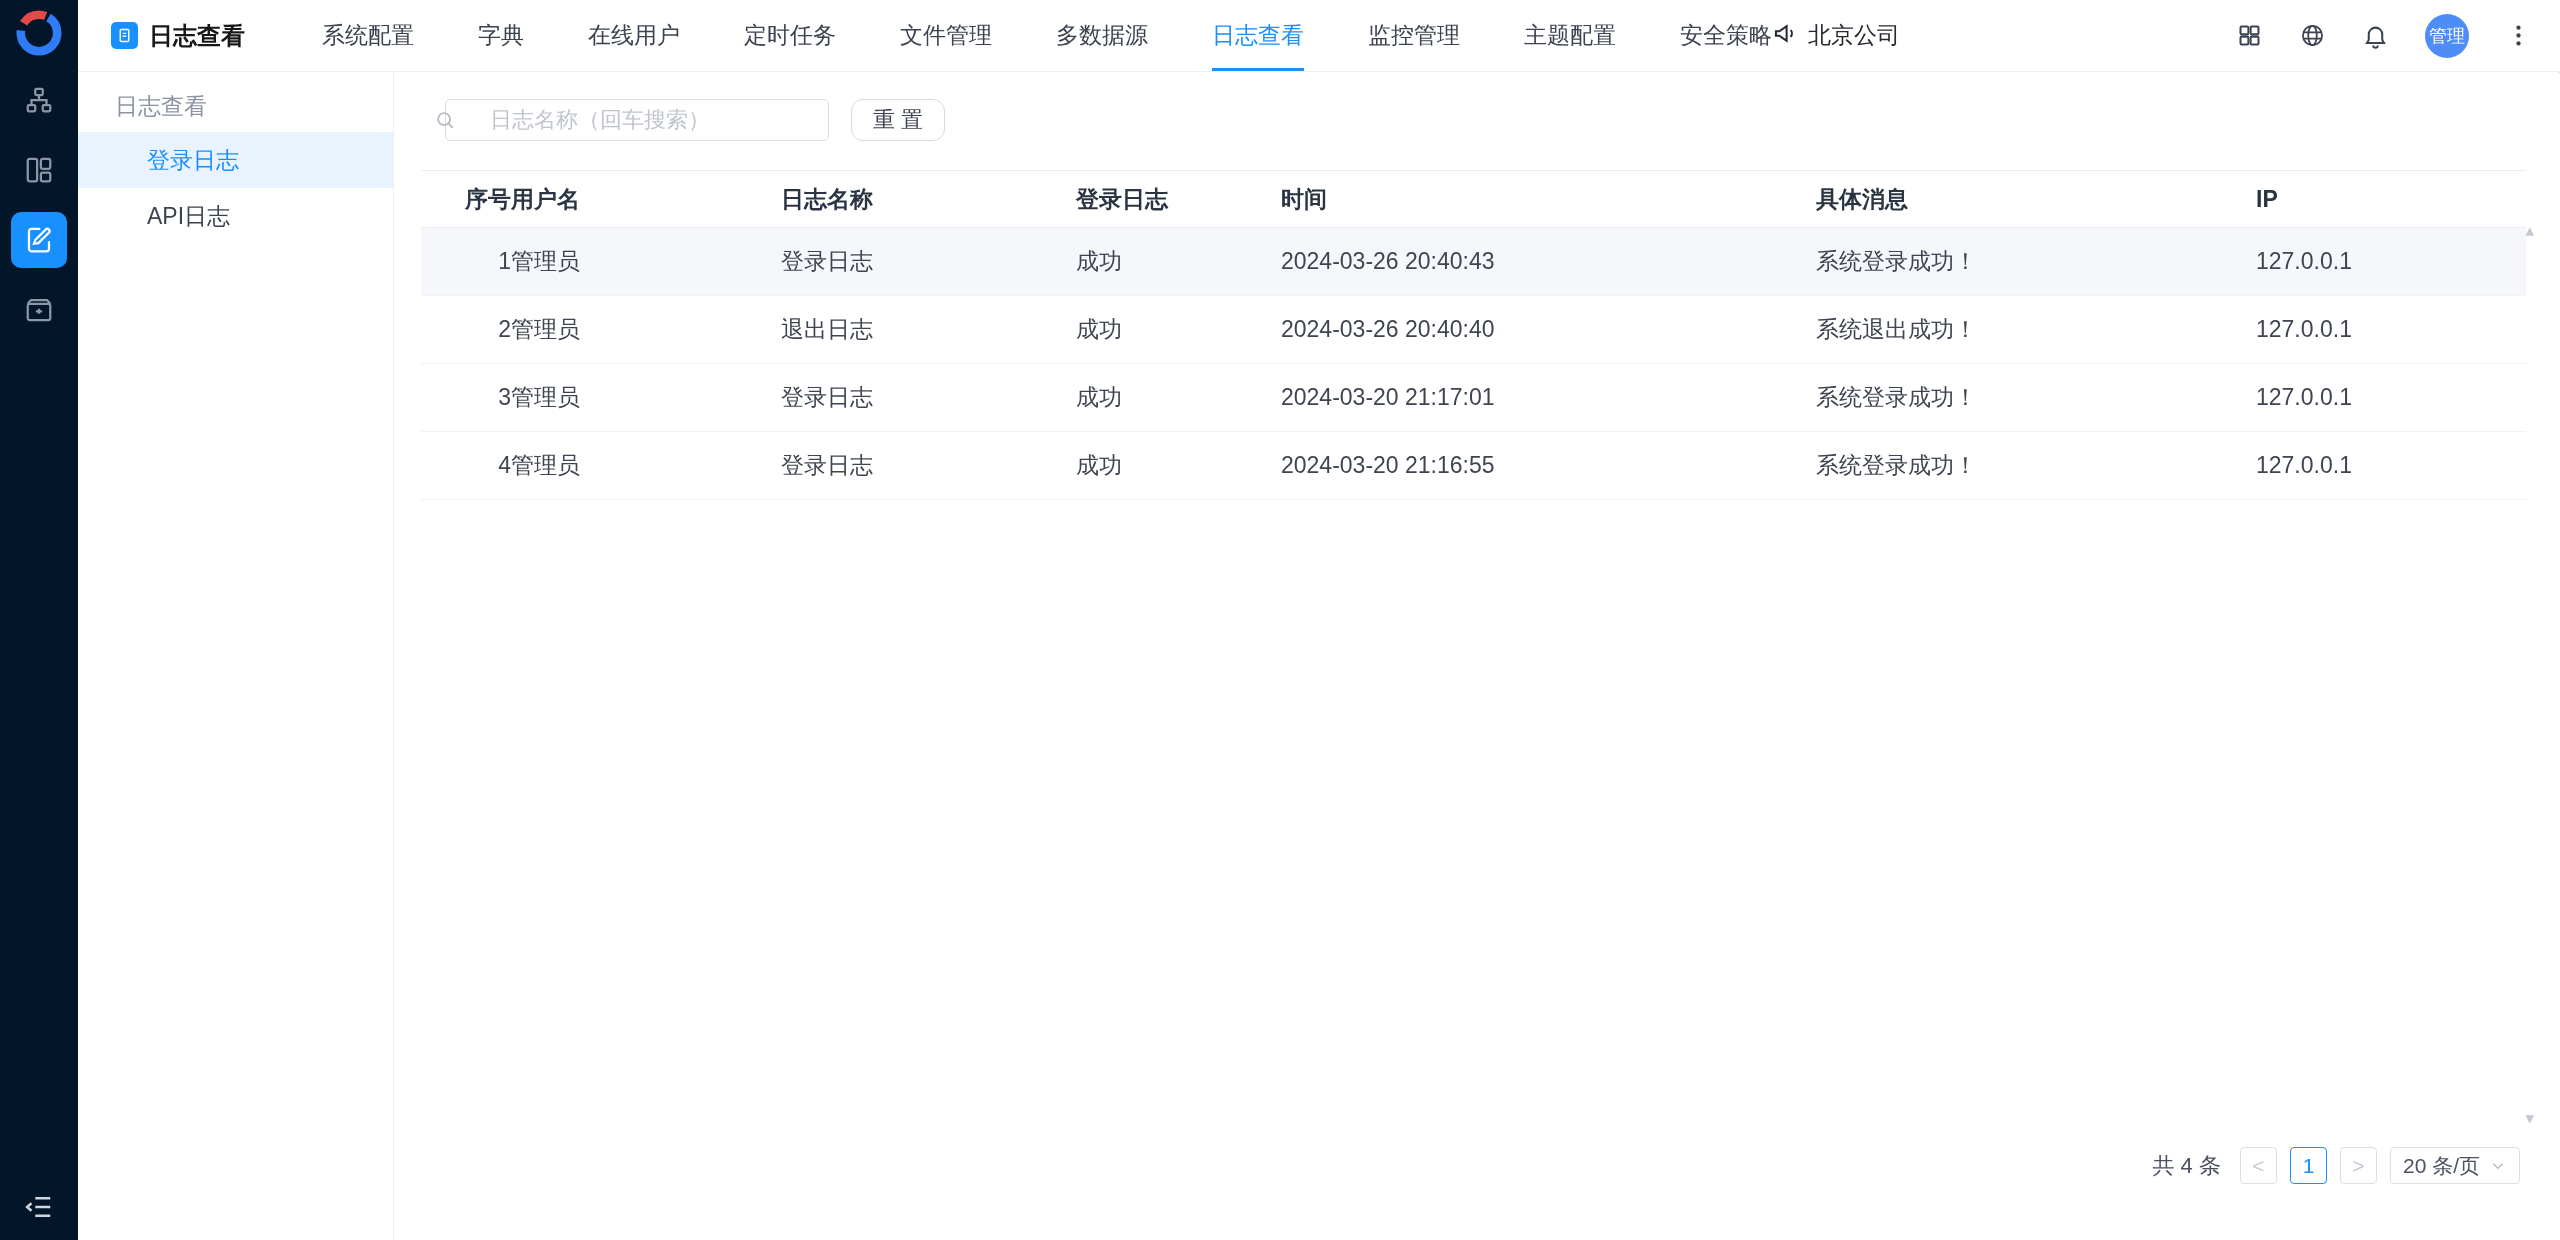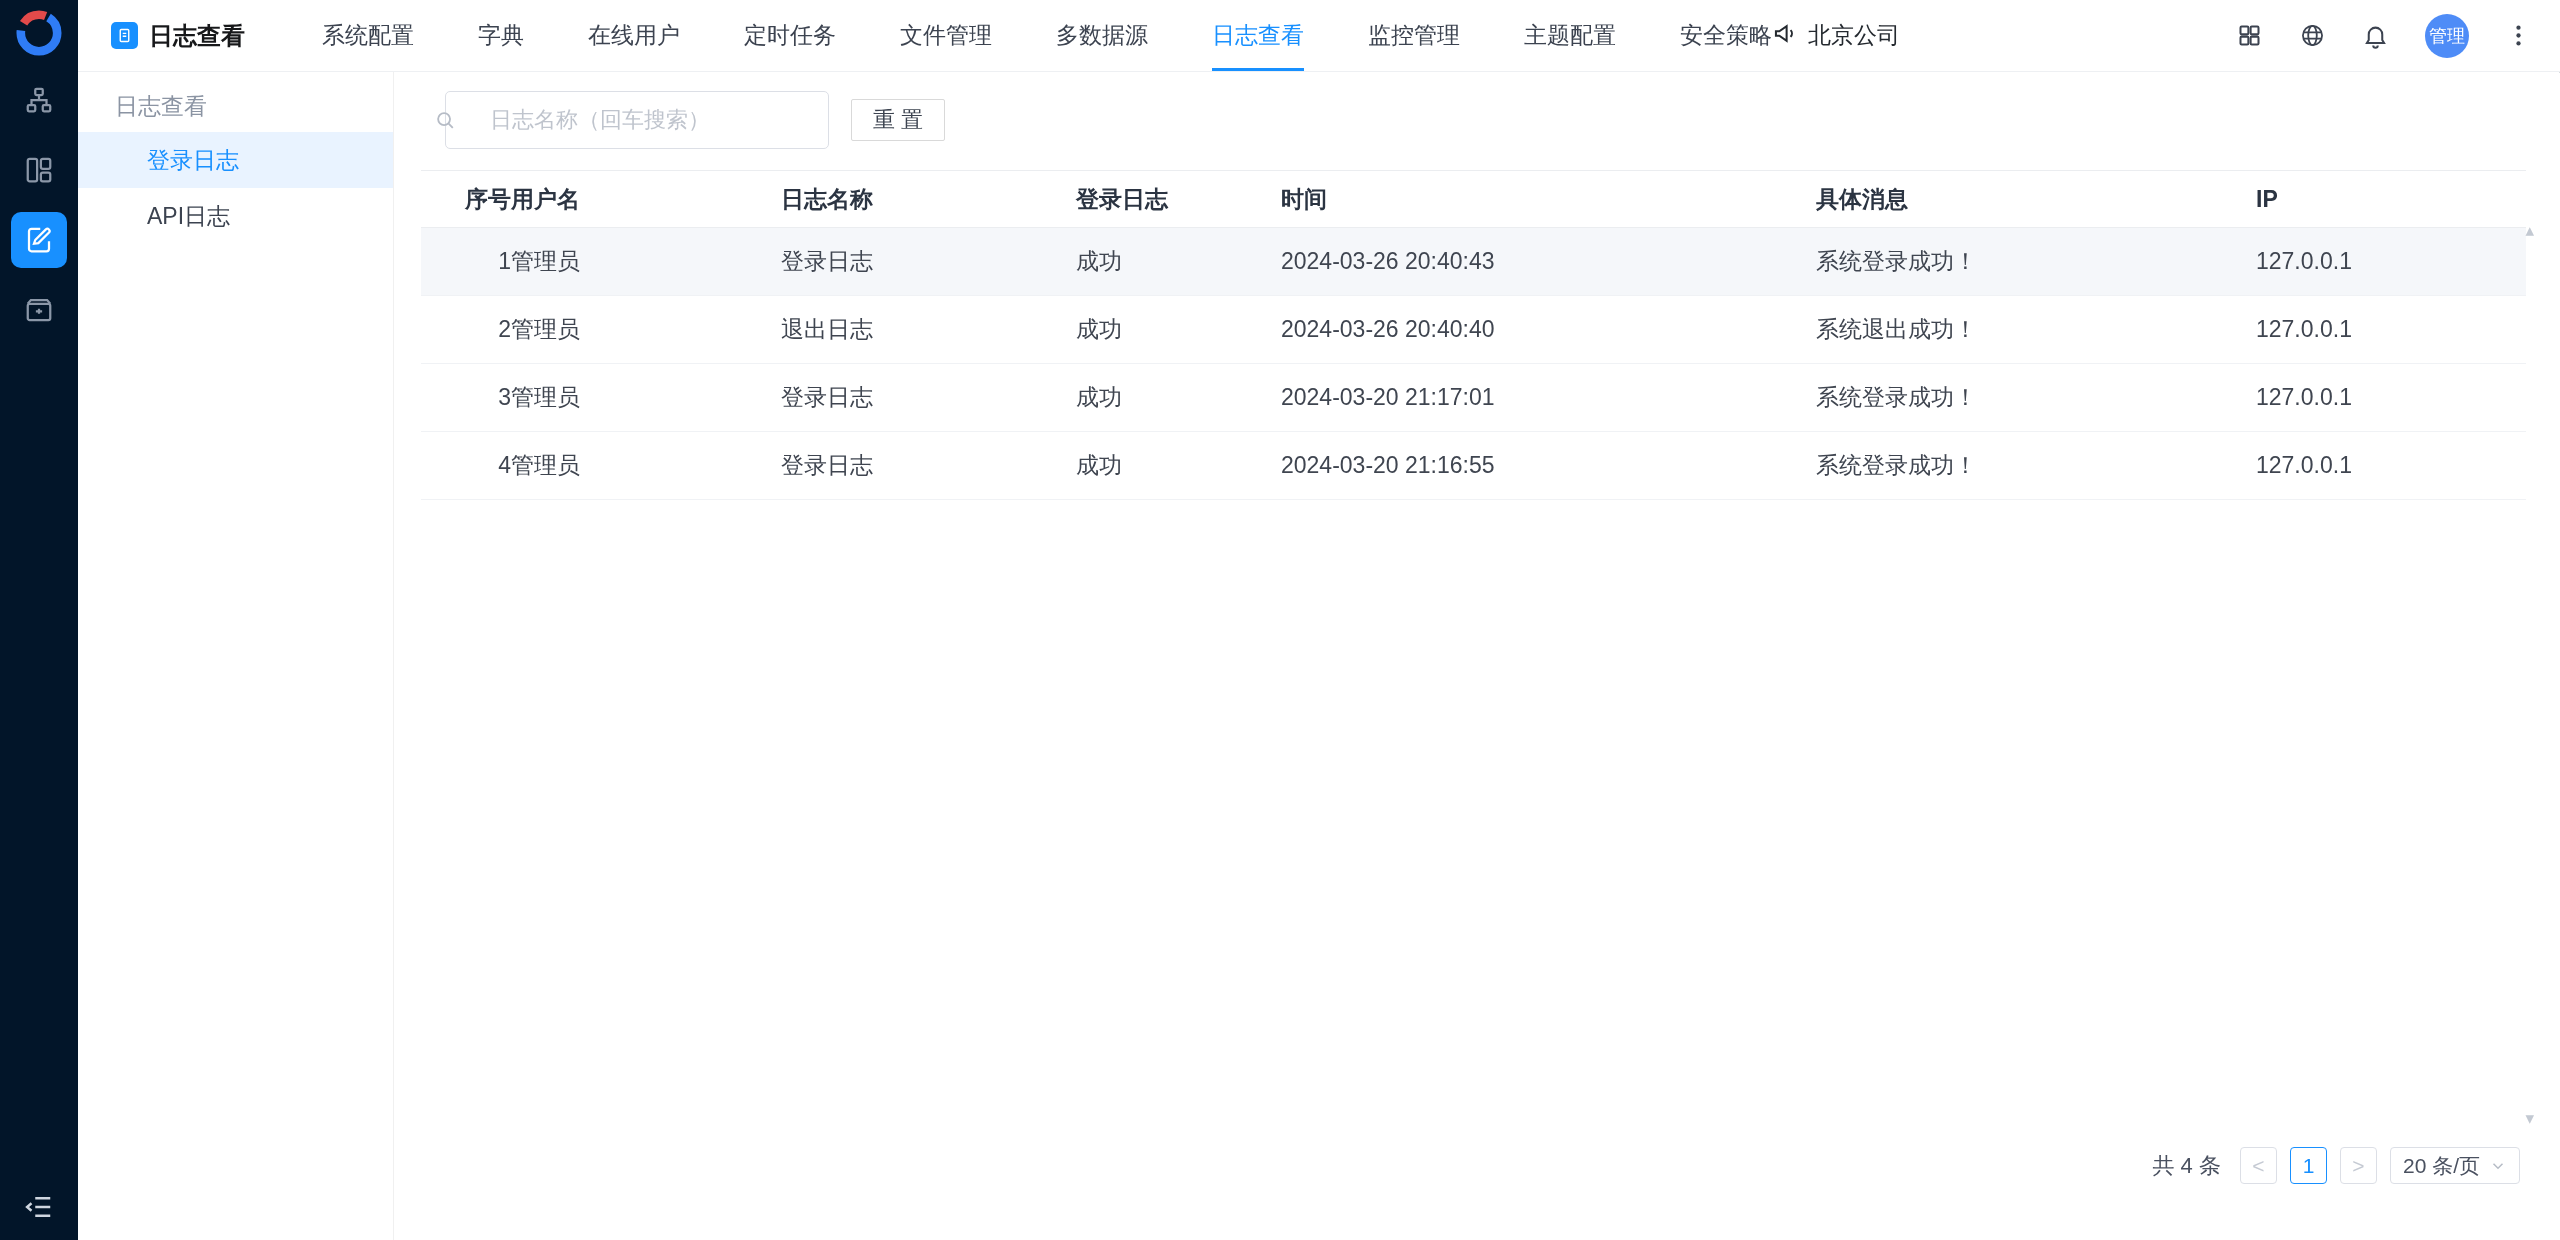--- a/index.html
+++ b/index.html
@@ -68,30 +68,30 @@
   }
   .side-title { height: 52px; line-height: 52px; padding-left: 37px; font-size: 23px; color: #8b94a3; }
   .side-item { height: 56px; line-height: 56px; padding-left: 69px; font-size: 23px; color: #3c4350; cursor: pointer; }
   .side-item.active { background: var(--primary_light, #e9f3ff); color: var(--primary, #1890ff); }
   
   .content {
     position: absolute; left: 394px; top: 73px; right: 0; bottom: 0;
     background: #fff; padding: 26px 34px 0 27px;
   }
   .toolbar { display: flex; align-items: center; height: 42px; }
-  .search-box { position: relative; width: 408px; height: 58px; padding-left: 24px; }
+  .search-box { position: relative; width: 408px; height: 42px; padding-left: 24px; }
   .search-box .sicon { position: absolute; left: 13px; top: 50%; transform: translateY(-50%); width: 22px; height: 22px; color: #b6bcc6; }
   .search-box .sicon svg { width: 22px; height: 22px; }
   .search-input {
     width: 100%; height: 100%; border: 1px solid #dcdfe6; border-radius: 5px;
     padding: 0 14px 0 44px; font-size: 22px; color: #333; outline: none; font-family: inherit;
   }
   .search-input::placeholder { color: #bfc4cd; }
   .btn {
-    height: 42px; border: 1px solid #d9d9d9; background: #fff; border-radius: 2px;
+    height: 42px; border: 1px solid #d9d9d9; background: #fff; border-radius: 12px;
     font-size: 22px; color: #3c4350; padding: 0 21px; cursor: pointer;
     display: inline-flex; align-items: center; justify-content: center; gap: 9px;
     font-family: inherit; white-space: nowrap;
   }
   .btn-reset { margin-left: 22px; }
   .toolbar-right { margin-left: auto; display: flex; gap: 23px; }
   .btn.danger { color: var(--danger, #ff4d4f); border-color: var(--danger, #ff4d4f); }
   .btn.danger svg { width: 22px; height: 22px; }
   .more-dots { font-size: 26px; line-height: 0.5; color: #3c4350; }
   

